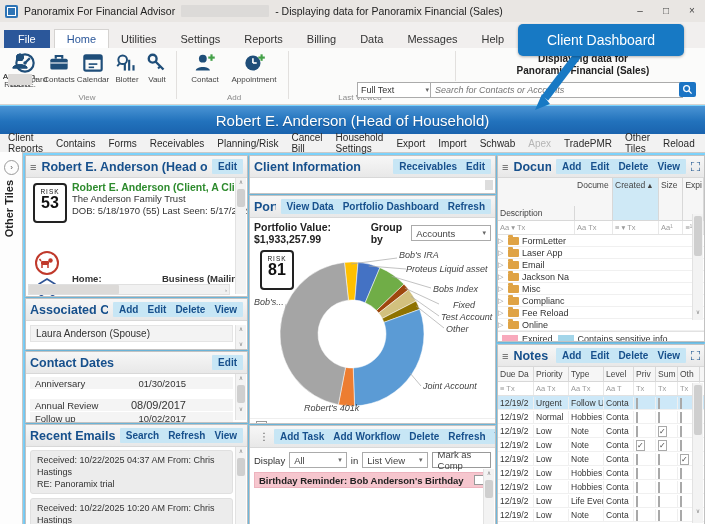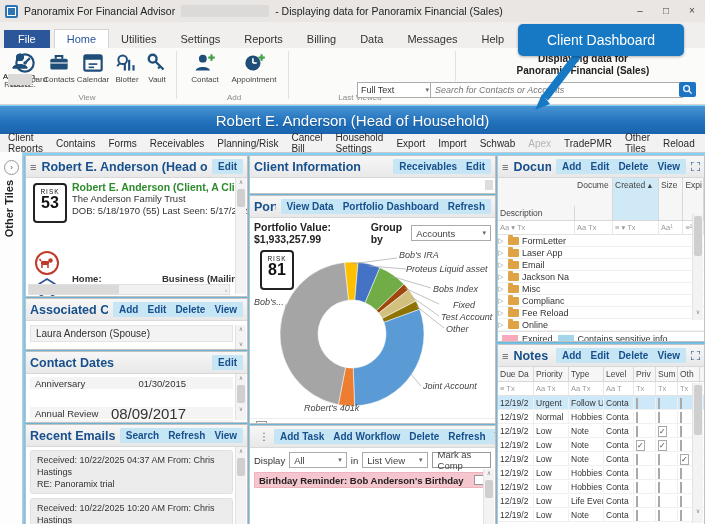--- a/index.html
+++ b/index.html
@@ -373,27 +373,27 @@
 
   <div class="panel" style="left:25px;top:351px;width:221px;height:70px">
     <div class="phead">
       <span class="ptitle">Contact Dates</span>
       <span class="pacts">
           <span class="pact">Edit</span>
         </span>
     </div>
     <div style="position:relative;height:47px">
       <div style="padding:3px 14px 0 4px">
-          <div class="lrow" style="height:12px;margin-bottom:18px;border:none;background:#F4F4F4">
+          <div class="lrow" style="height:12px;margin-bottom:10px;border:none;background:#F4F4F4">
             <span style="font-size:9.5px">Anniversary</span>
             <span style="margin-left:auto;font-size:9.5px;margin-right:42px">01/30/2015</span>
           </div>
           <div class="lrow" style="height:12px;margin-bottom:1px;border:none;background:#F4F4F4">
             <span style="font-size:9.5px">Annual Review</span>
-            <span style="margin-left:auto;font-size:15px;margin-right:42px">08/09/2017</span>
+            <span style="margin-left:auto;font-size:11px;margin-right:42px">08/09/2017</span>
           </div>
           <div class="lrow" style="height:12px;margin-bottom:1px;border:none;background:#F4F4F4">
             <span style="font-size:9.5px">Follow up</span>
             <span style="margin-left:auto;font-size:9.5px;margin-right:42px">10/02/2017</span>
           </div>
         </div>
       <div class="vsc" style="top:0;height:46px">
           <div class="sarrow">∧</div>
           <div class="thumb"></div>
           <div class="sarrow">∨</div>

